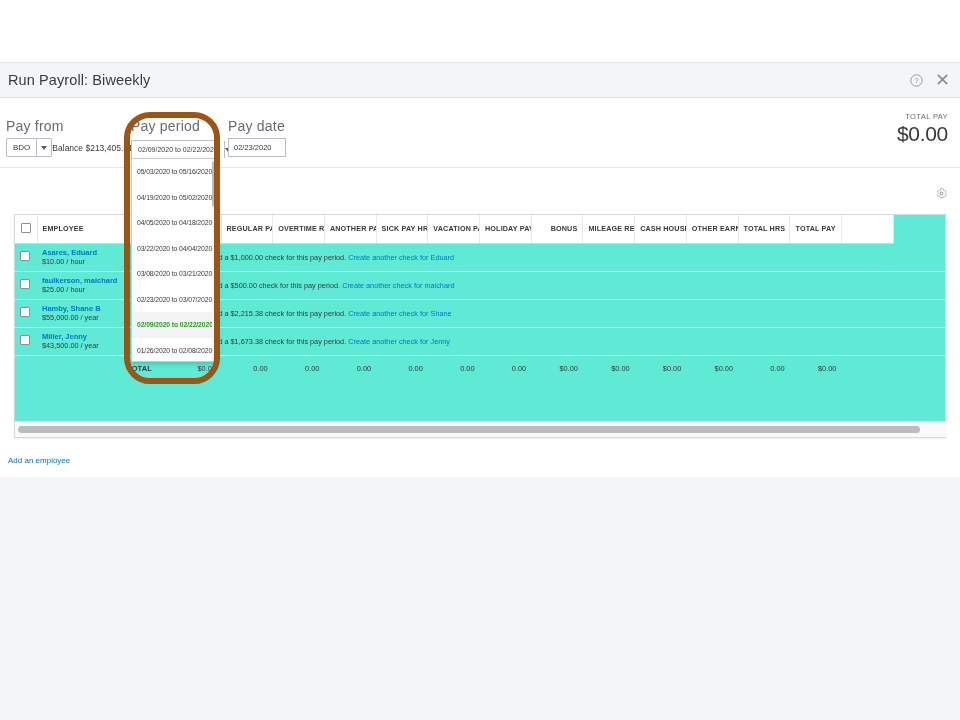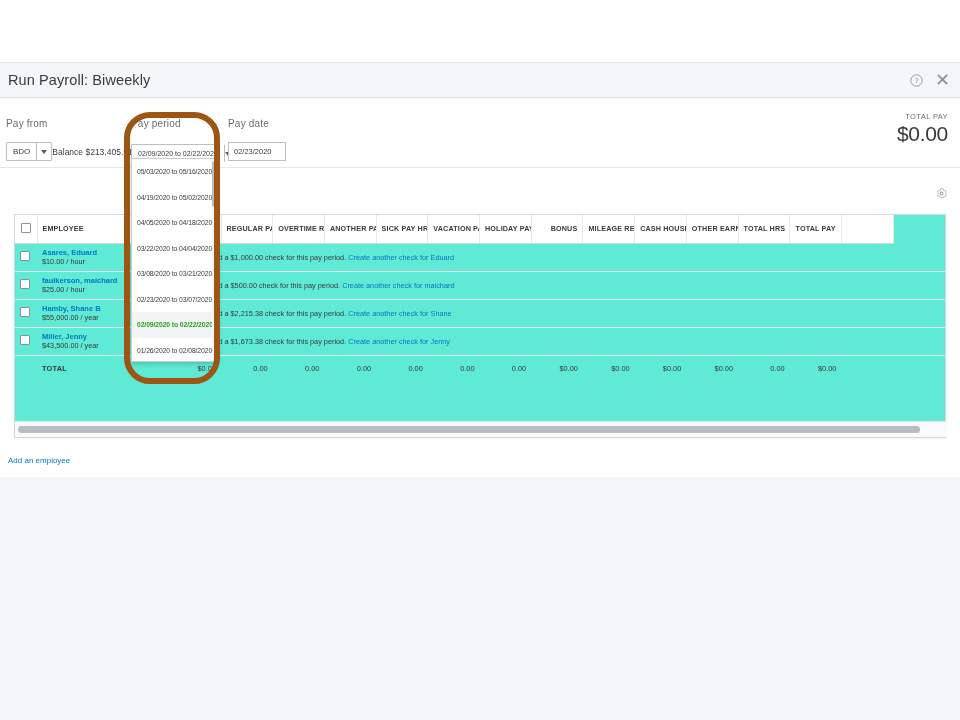--- a/index.html
+++ b/index.html
@@ -29,21 +29,21 @@
   .icon-btn { color: #8d9096; cursor: pointer; line-height: 1; display: flex; align-items: center; }
   .help-ic svg { display: block; }
   .close-ic { font-size: 18px; color: #8d9096; font-weight: 300; }
 
   
   .setup {
     position: absolute; left: 0; top: 98px; width: 960px; height: 70px;
     background: #fff; border-bottom: 1px solid #e6e8eb;
   }
   .field { position: absolute; }
-  .field-label { font-size: 10px; color: #6b6c72; margin-bottom: 13px; letter-spacing: .2px; }
+  .field-label { font-size: 14px; color: #6b6c72; margin-bottom: 4px; letter-spacing: .2px; }
 
   .payfrom { left: 6px; top: 20px; }
   .combo {
     display: inline-flex; align-items: stretch; height: 19px;
     border: 1px solid #babec5; background: #fff; border-radius: 1px;
   }
   .combo .val {
     font-size: 8px; color: #393a3d; padding: 0 6px; display: flex; align-items: center;
     white-space: nowrap;
   }
@@ -128,21 +128,21 @@
   .emp-cell { line-height: 1.28; }
   .emp-name { color: #0077c5; font-size: 7.5px; font-weight: bold; }
   .emp-rate { color: #393a3d; font-size: 7.3px; }
   .note { font-size: 7.3px; color: #393a3d; white-space: nowrap; }
   .note a { color: #0077c5; text-decoration: none; }
 
   .totrow td {
     border-bottom: none; border-top: 1px solid #d4d7dc; font-size: 7.4px;
     color: #393a3d; height: 26px;
   }
-  .totrow .tlabel { text-align: left; font-weight: bold; letter-spacing: .2px; }
+  .totrow .tlabel { text-align: right; font-weight: bold; letter-spacing: .2px; }
   .num { text-align: right; }
 
   .hscroll-wrap {
     position: absolute; left: 0; bottom: 0; width: 932px; height: 16px;
     background: #fafafa; border-top: 1px solid #e6e8eb;
   }
   .hscroll-thumb {
     position: absolute; left: 3px; top: 4px; width: 902px; height: 7px;
     background: #b9bcc1; border-radius: 4px;
   }

